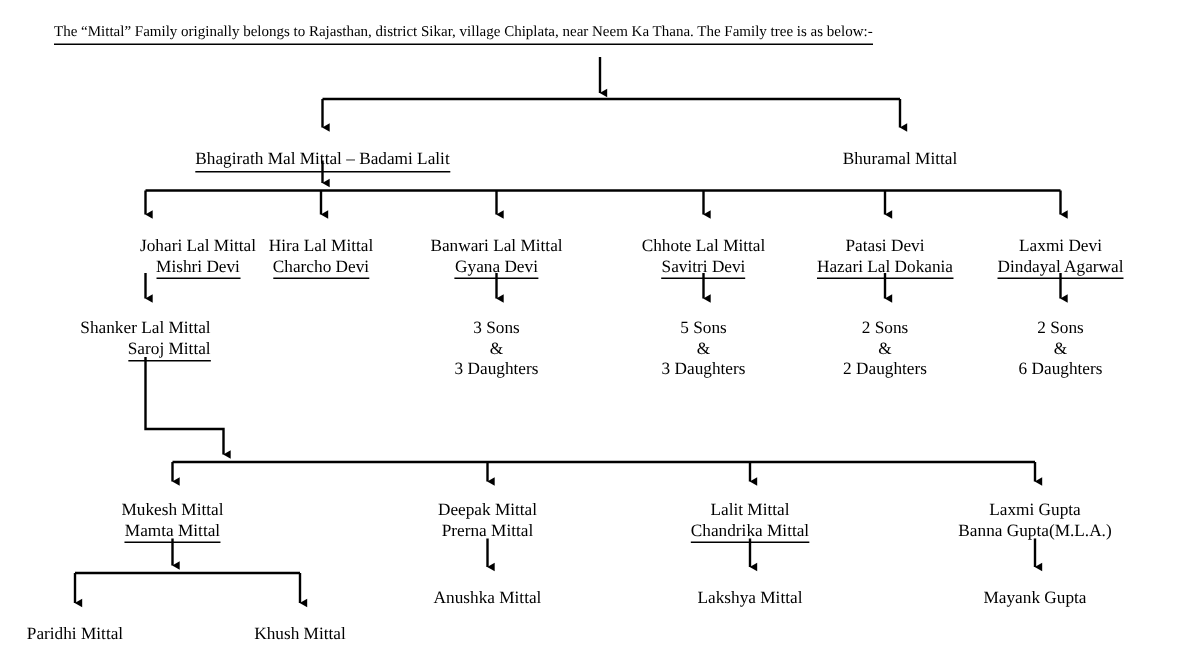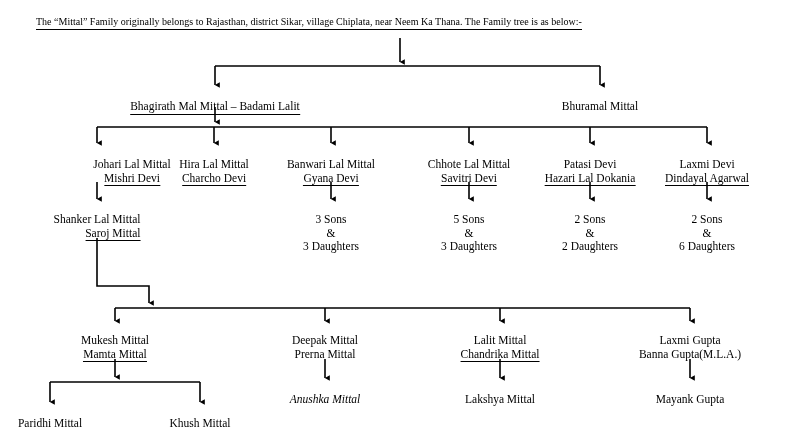--- a/index.html
+++ b/index.html
@@ -159,21 +159,21 @@
   <span class="ln">Laxmi Gupta</span>
   <span class="ln">Banna Gupta(M.L.A.)</span>
 </div>
 
 <div class="node" style="left:50px;top:417px;">
   <span class="ln">Paridhi Mittal</span>
 </div>
 <div class="node" style="left:200px;top:417px;">
   <span class="ln">Khush Mittal</span>
 </div>
-<div class="node" style="left:325px;top:393px;font-style:italic;">
+<div class="node" style="left:325px;top:393px;">
   <span class="ln">Anushka Mittal</span>
 </div>
 <div class="node" style="left:500px;top:393px;">
   <span class="ln">Lakshya Mittal</span>
 </div>
 <div class="node" style="left:690px;top:393px;">
   <span class="ln">Mayank Gupta</span>
 </div>
 
 </body></html>

